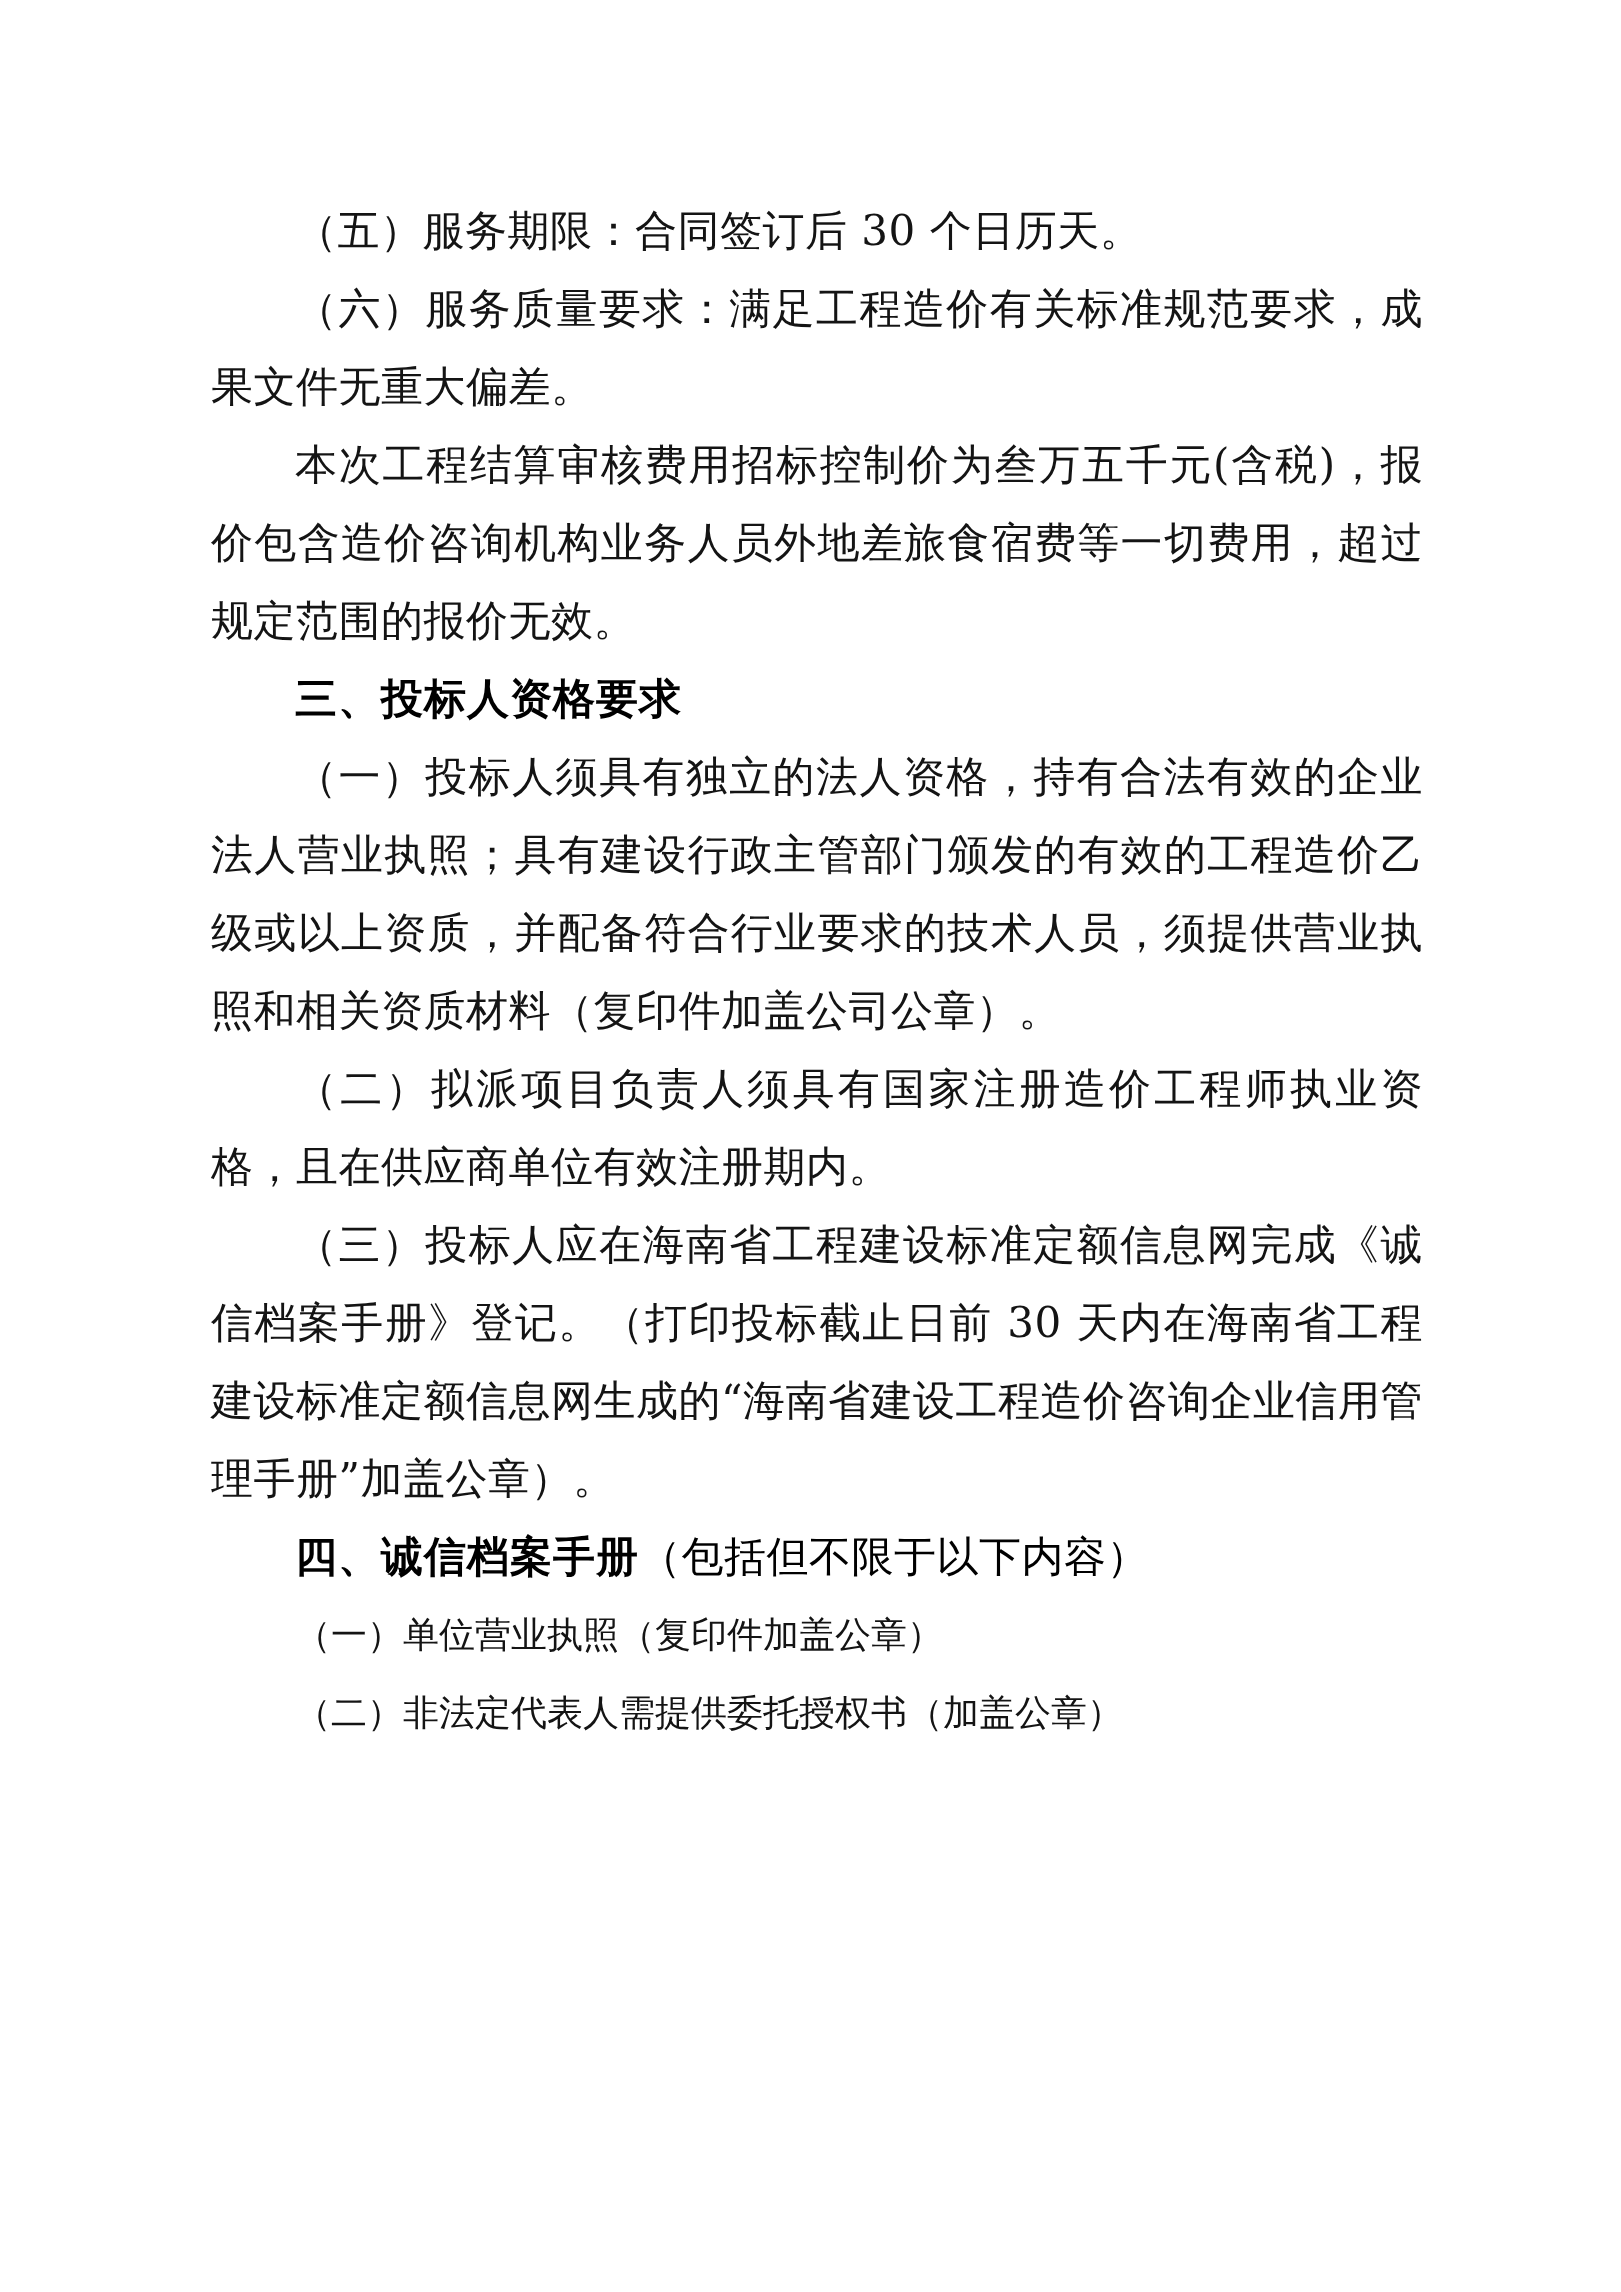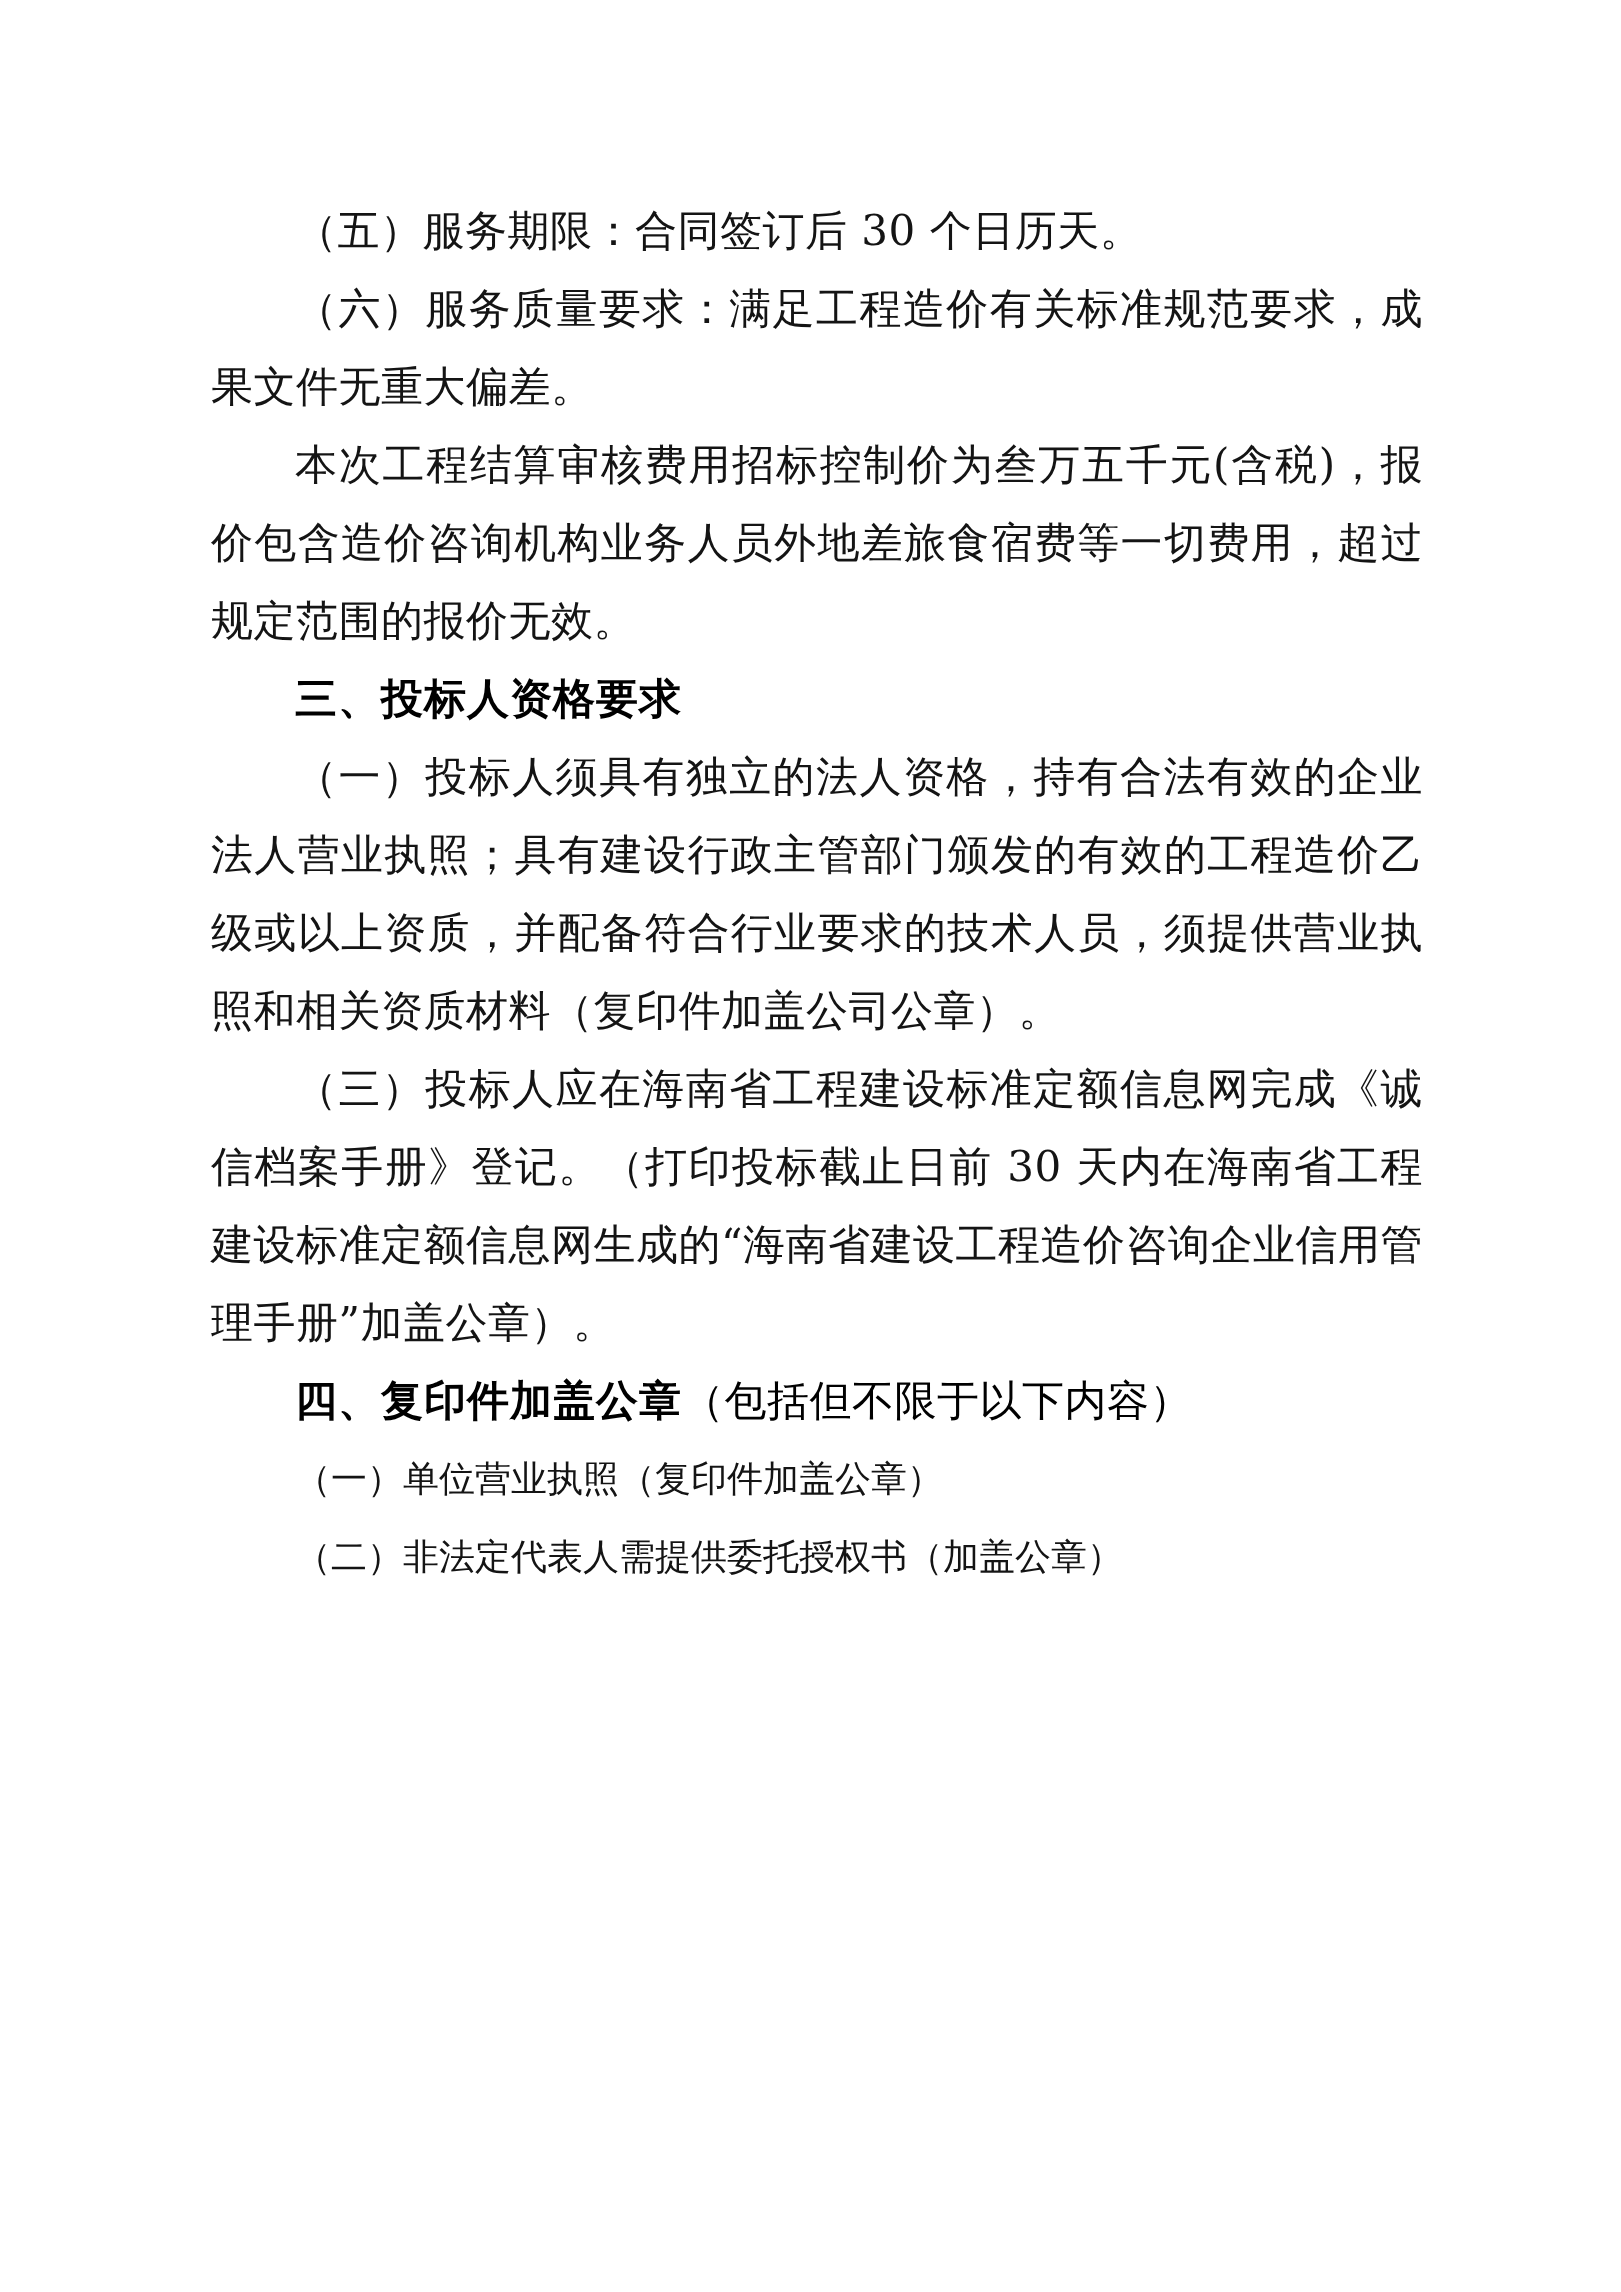--- a/index.html
+++ b/index.html
@@ -99,24 +99,25 @@
 
     <p class="para indent">（六）服务质量要求：满足工程造价有关标准规范要求，成果文件无重大偏差。</p>
 
 
     <p class="para indent">本次工程结算审核费用招标控制价为叁万五千元(含税)，报价包含造价咨询机构业务人员外地差旅食宿费等一切费用，超过规定范围的报价无效。</p>
 
     <h2 class="heading"><span>三、投标人资格要求</span></h2>
 
     <p class="para indent">（一）投标人须具有独立的法人资格，持有合法有效的企业法人营业执照；具有建设行政主管部门颁发的有效的工程造价乙级或以上资质，并配备符合行业要求的技术人员，须提供营业执照和相关资质材料（复印件加盖公司公章）。</p>
 
+    <p class="para indent">（二）拟派项目负责人须具有国家注册造价工程师执业资格，且在供应商单位有效注册期内。</p>
 
     <p class="para indent">（三）投标人应在海南省工程建设标准定额信息网完成《诚信档案手册》登记。（打印投标截止日前 30 天内在海南省工程建设标准定额信息网生成的“海南省建设工程造价咨询企业信用管理手册”加盖公章）。</p>
 
-    <h2 class="heading"><span>四、复印件加盖公章</span><span class="normal-tail">（包括但不限于以下内容）</span></h2>
+    <h2 class="heading"><span>四、诚信档案手册</span><span class="normal-tail">（包括但不限于以下内容）</span></h2>
 
     <p class="item">（一）单位营业执照（复印件加盖公章）</p>
 
     <p class="item">（二）非法定代表人需提供委托授权书（加盖公章）</p>
 
 
   </div>
 
   <div class="footer">
     <span class="footer-inner">— 2 —</span>

